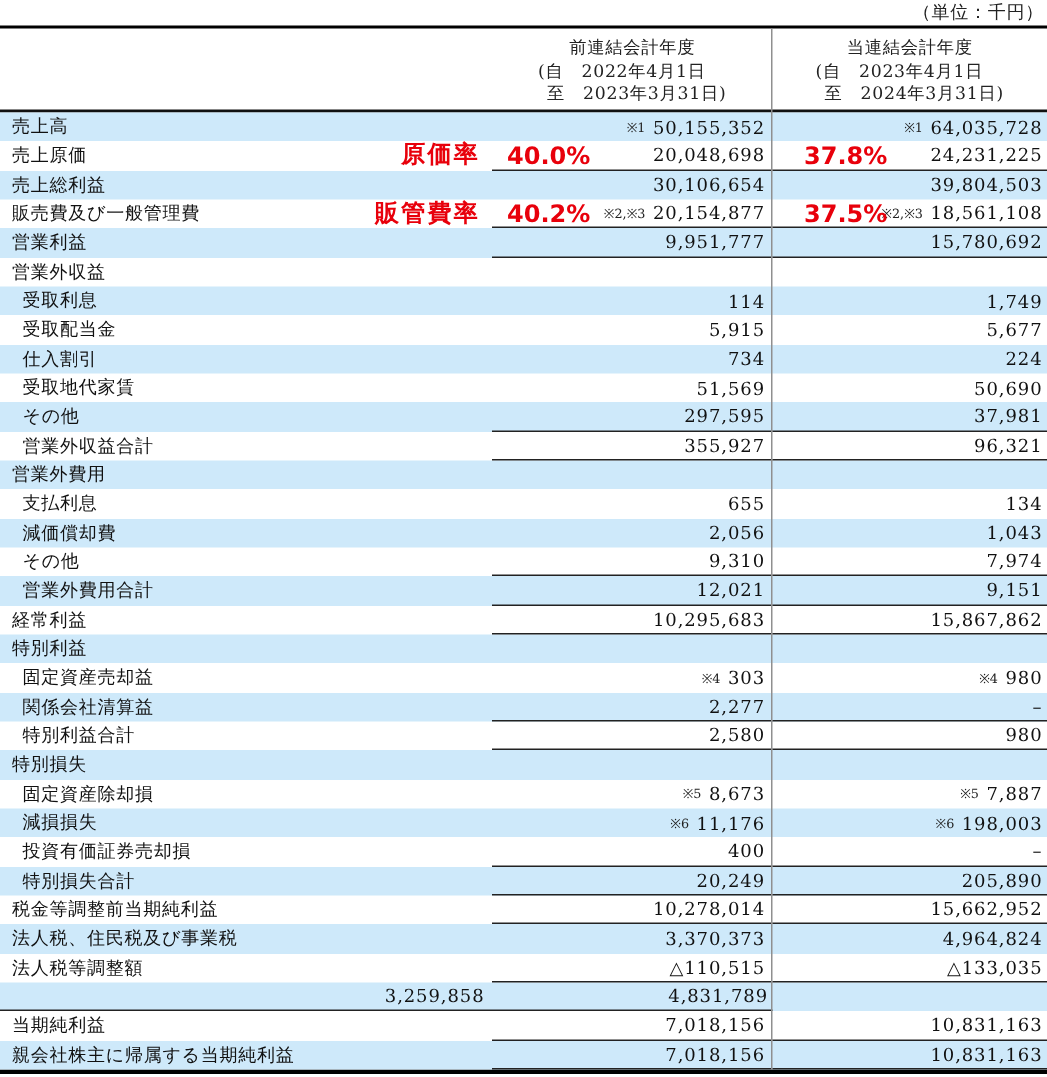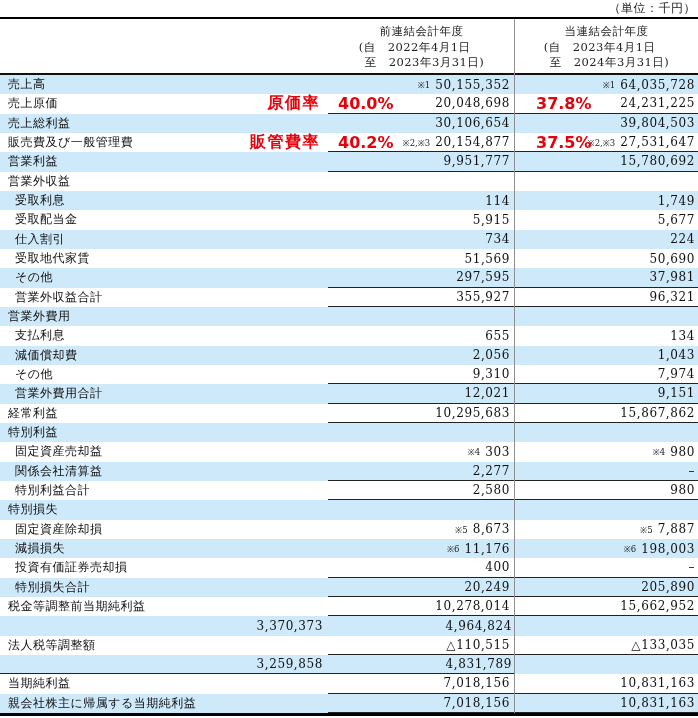--- a/index.html
+++ b/index.html
@@ -168,21 +168,21 @@
             <span>販売費及び一般管理費</span>
           </div>
           <div class="c-amt c1">
             <span class="rate">40.2%</span>
             <span class="note">※2,※3</span>
             <span class="val">20,154,877</span>
           </div>
           <div class="c-amt c2">
             <span class="rate">37.5%</span>
             <span class="note">※2,※3</span>
-            <span class="val">27,531,647</span>
+            <span class="val">18,561,108</span>
           </div>
         </div>
         <div class="row blue rule">
           <div class="c-label">
             <span>営業利益</span>
           </div>
           <div class="c-amt c1">
             <span class="val">9,951,777</span>
           </div>
           <div class="c-amt c2">
@@ -426,20 +426,23 @@
             <span>税金等調整前当期純利益</span>
           </div>
           <div class="c-amt c1">
             <span class="val">10,278,014</span>
           </div>
           <div class="c-amt c2">
             <span class="val">15,662,952</span>
           </div>
         </div>
         <div class="row blue">
+          <div class="c-label">
+            <span>法人税、住民税及び事業税</span>
+          </div>
           <div class="c-amt c1">
             <span class="val">3,370,373</span>
           </div>
           <div class="c-amt c2">
             <span class="val">4,964,824</span>
           </div>
         </div>
         <div class="row rule">
           <div class="c-label">
             <span>法人税等調整額</span>

